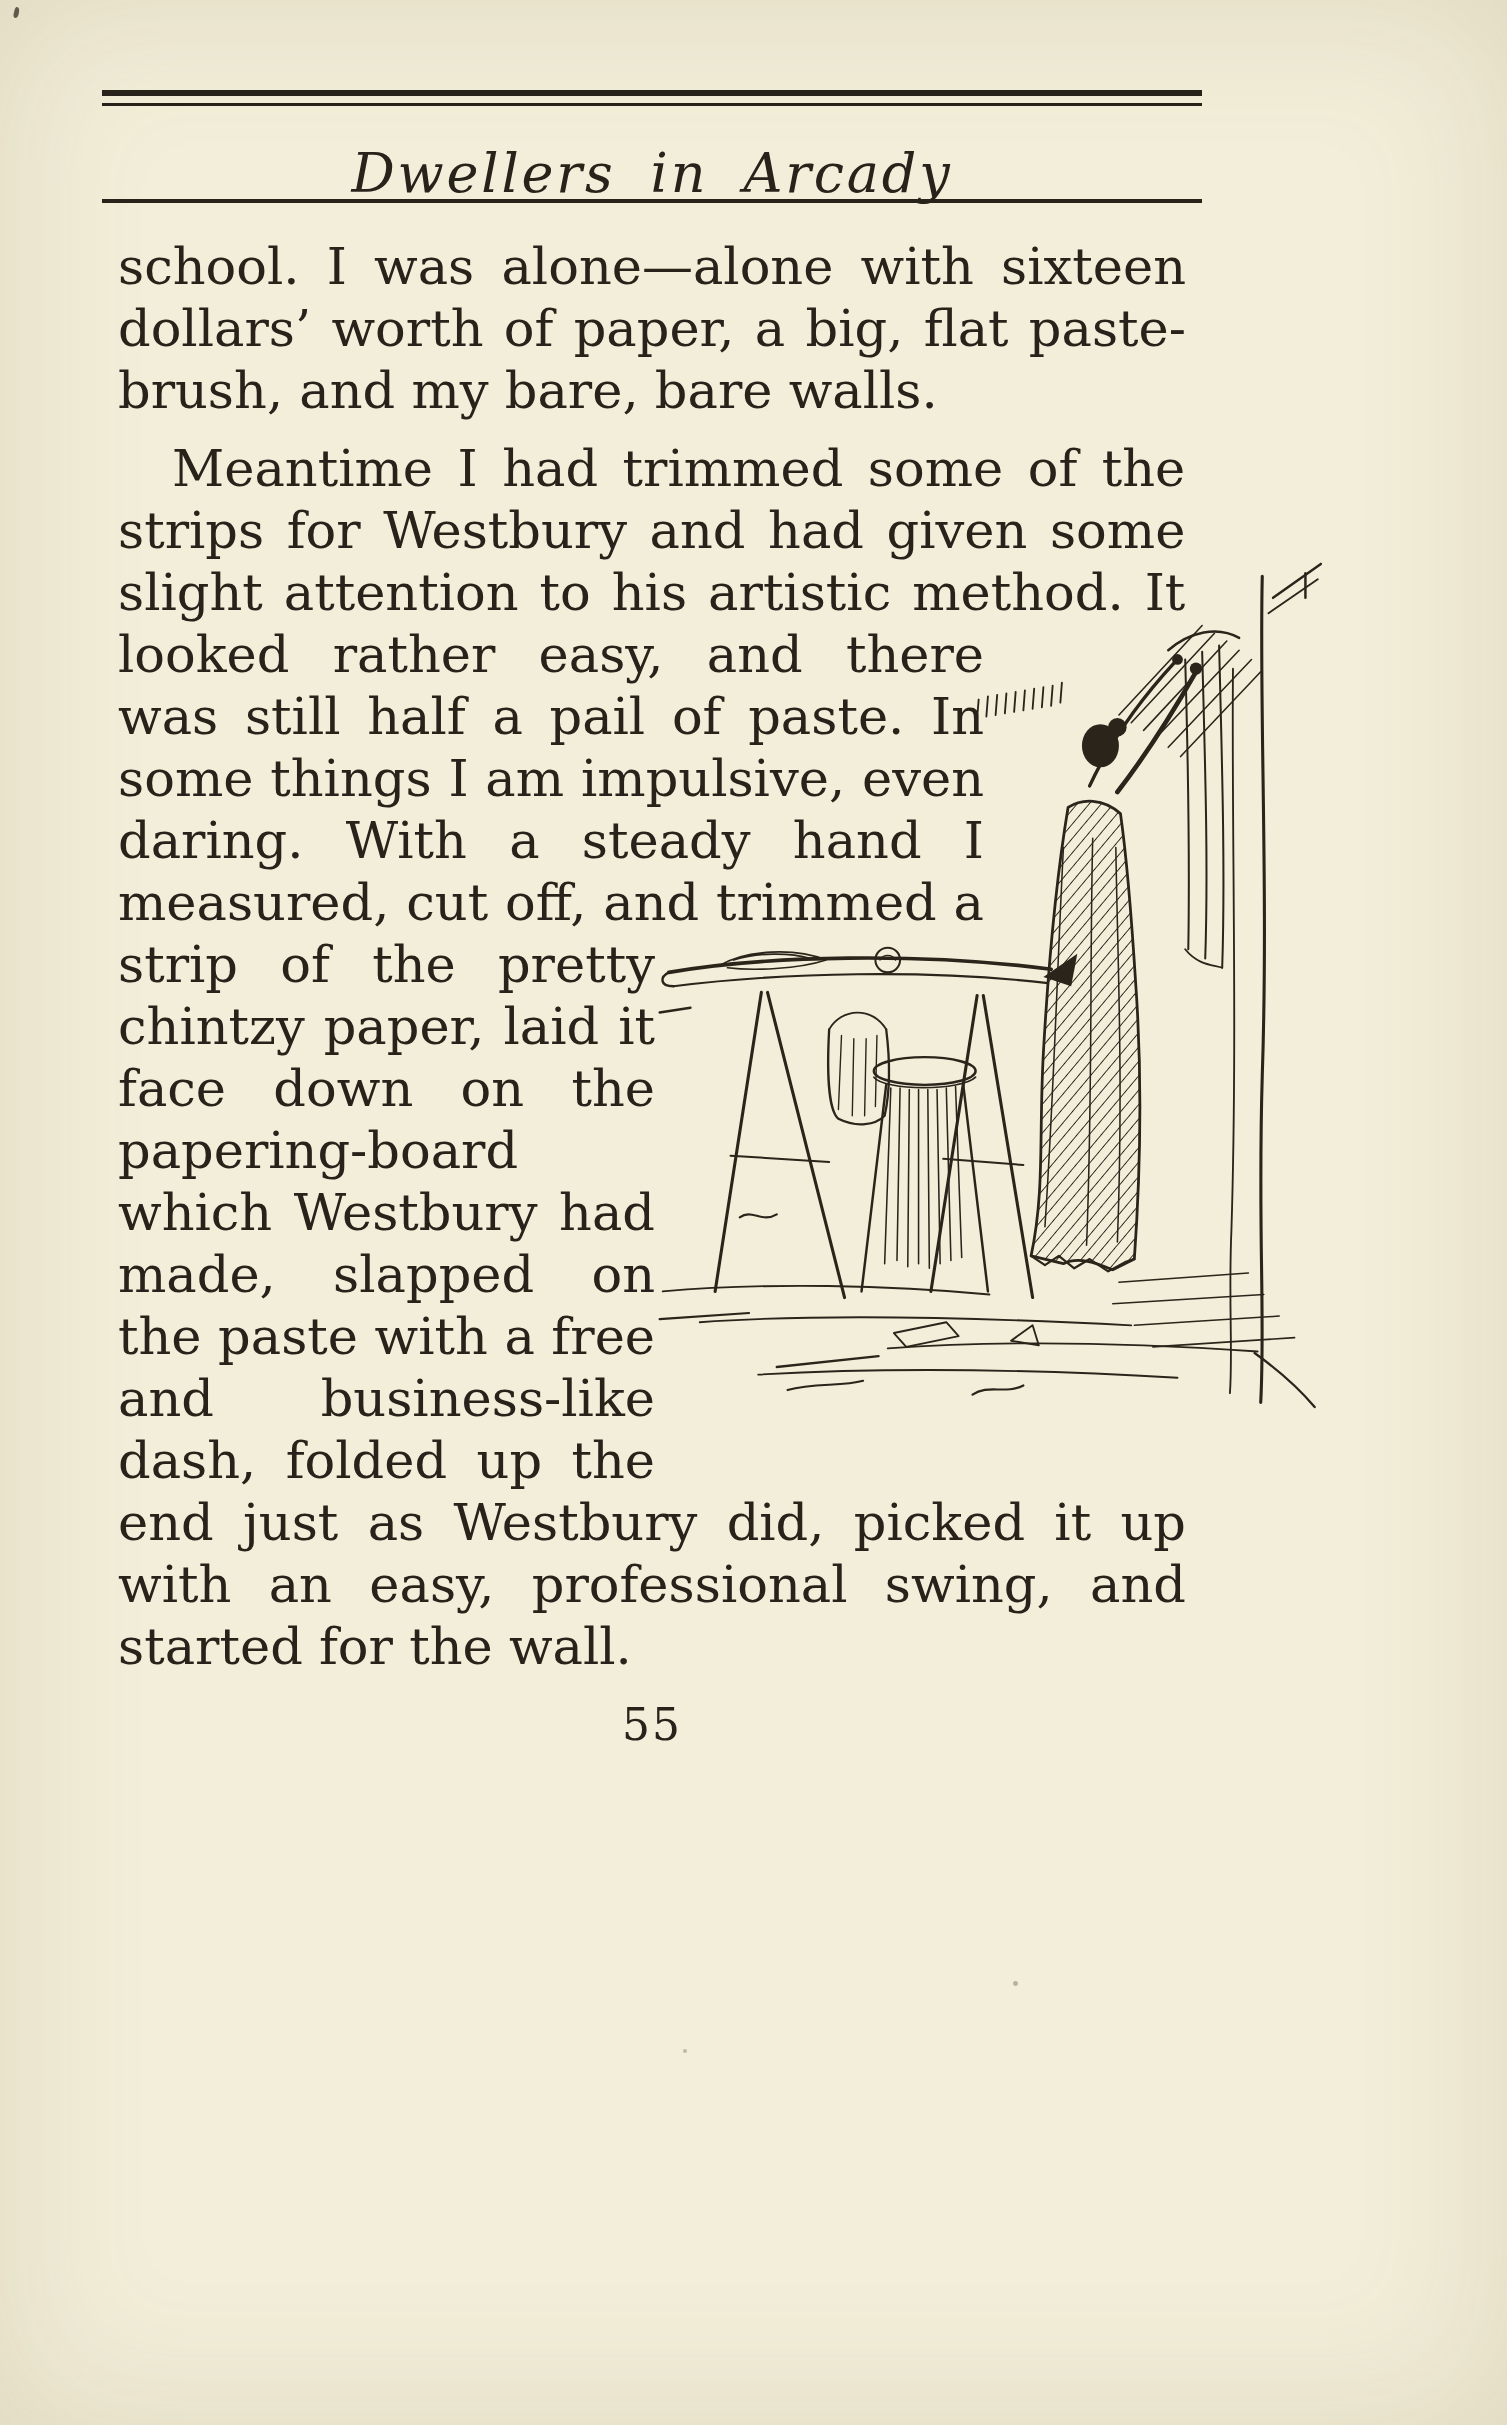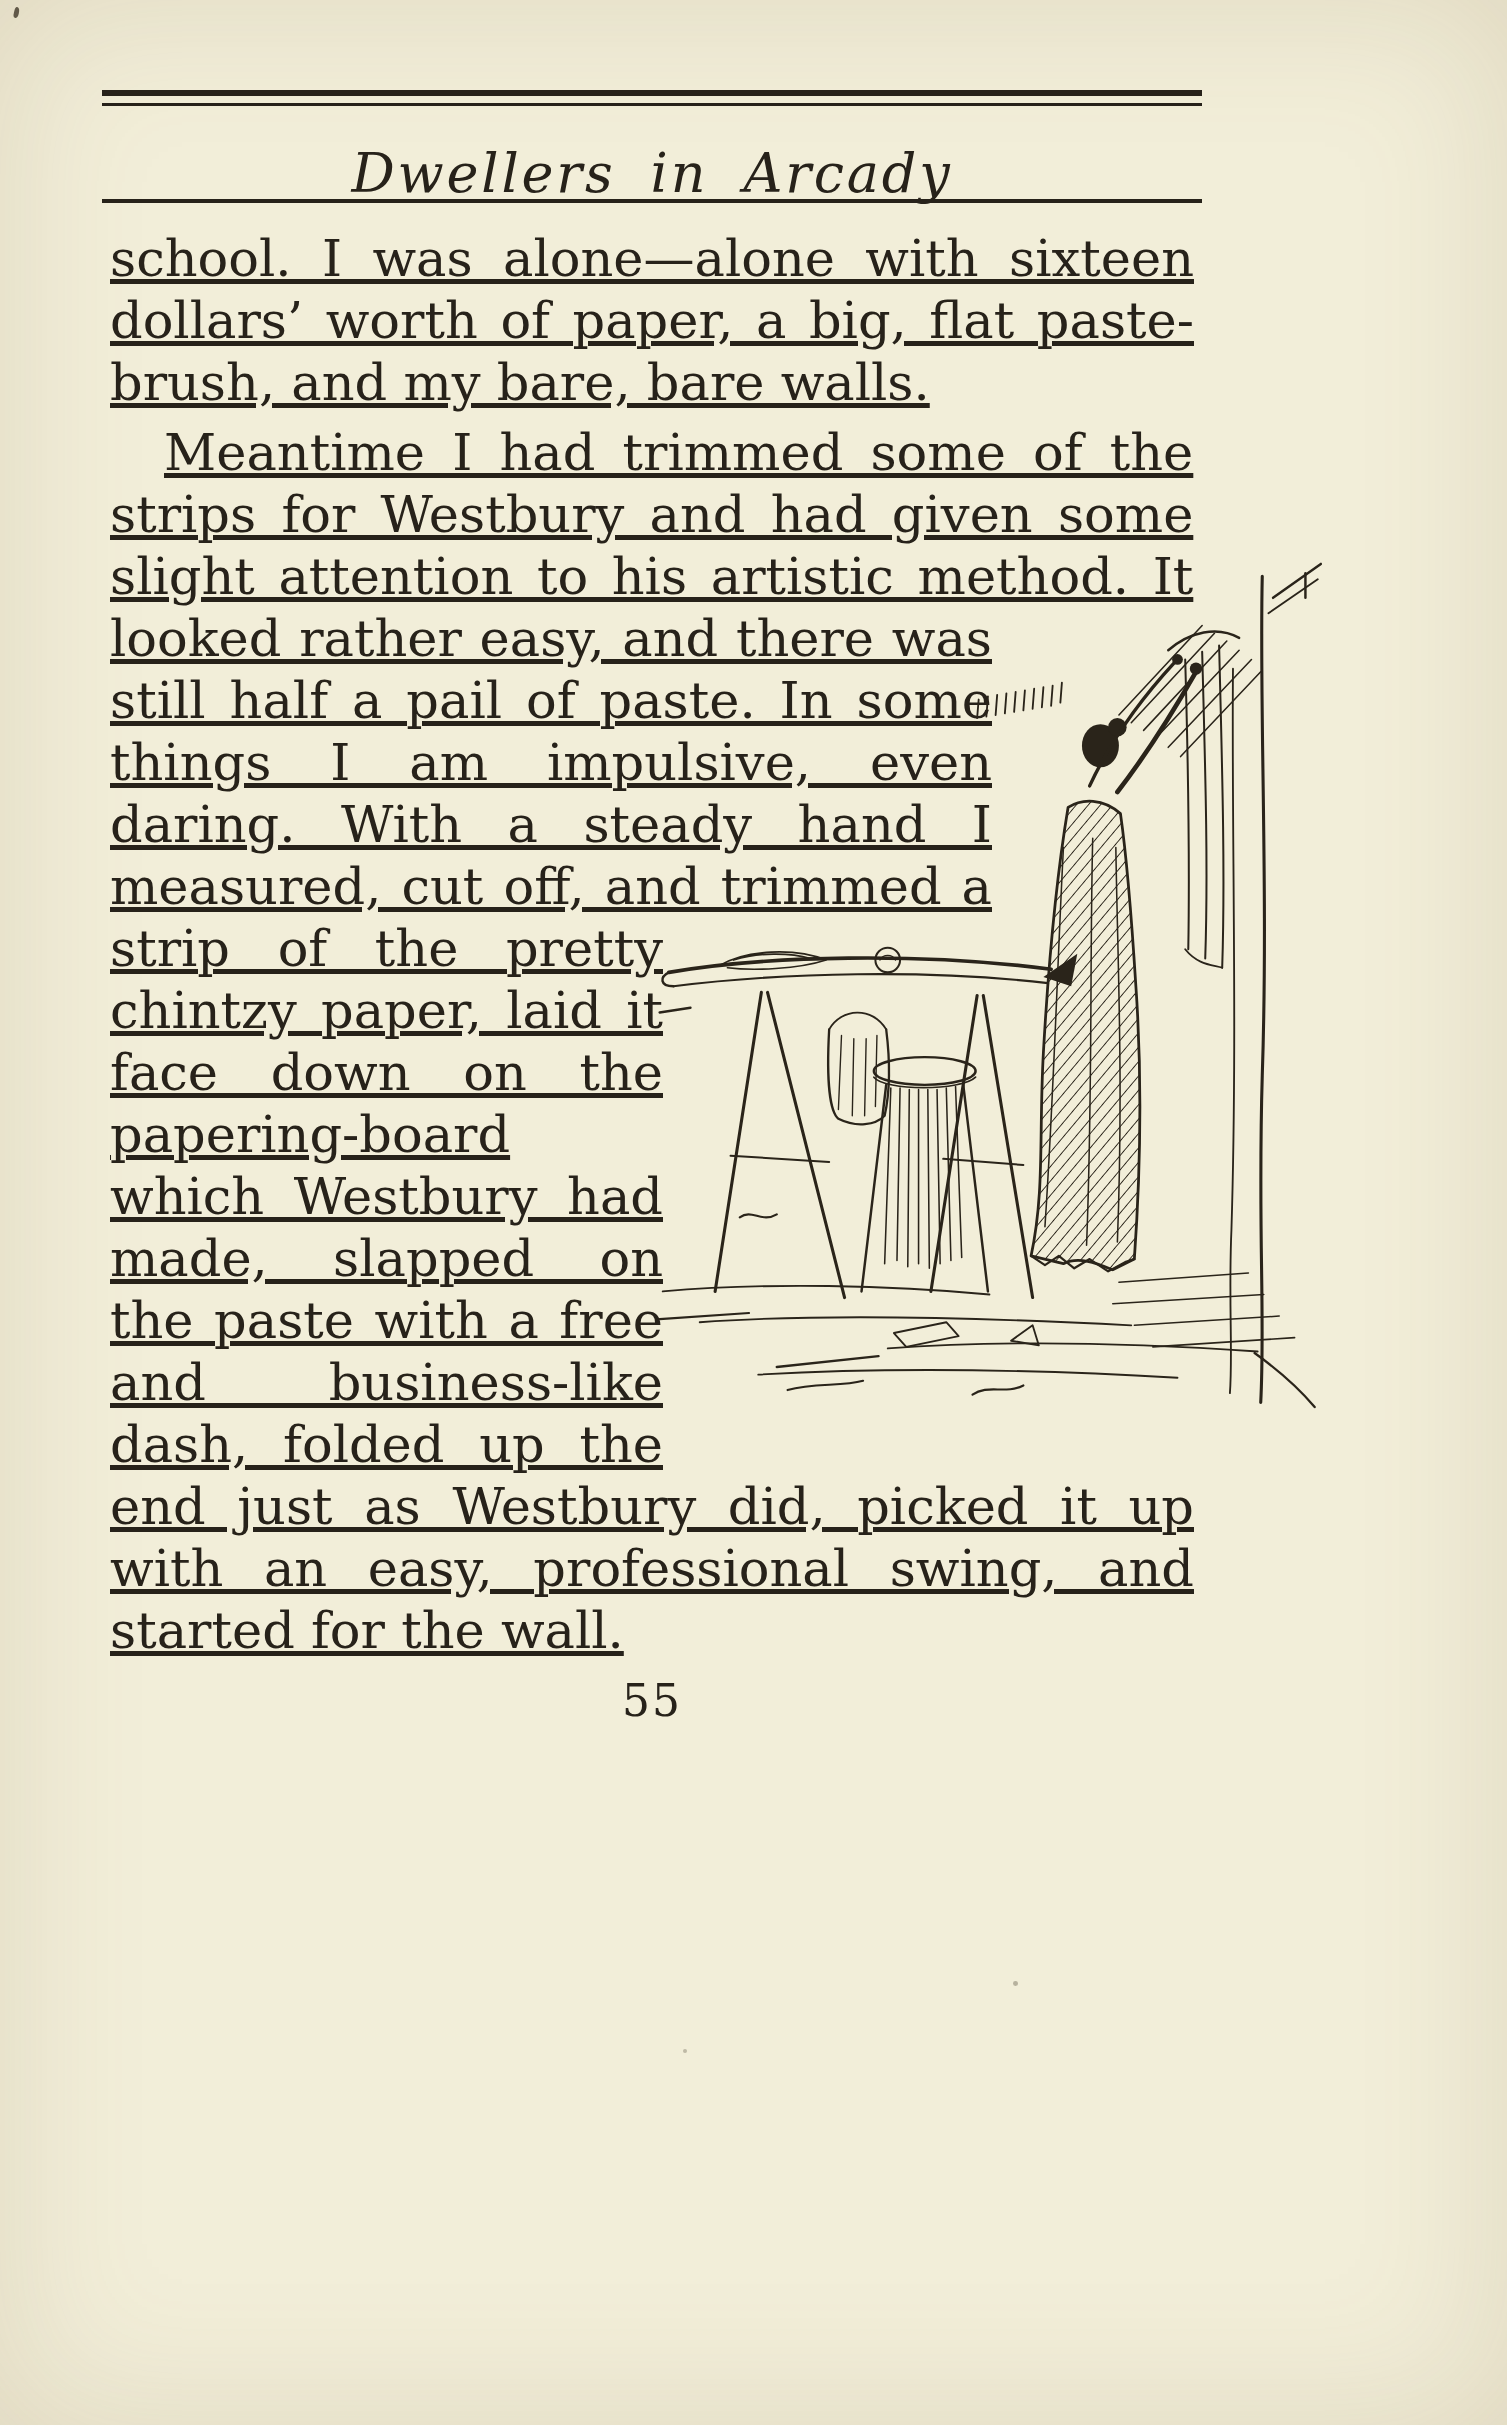--- a/index.html
+++ b/index.html
@@ -45,21 +45,21 @@
   }
   
   .text-block {
     position: absolute;
     left: 102px; top: 220px;
     width: 1100px;
     font-size: 51px;
     line-height: 62px;
     text-align: justify;
   }
-  .par { margin: 8px; padding: 0; text-decoration: underline; }
+  .par { margin: 16px; padding: 0; }
   .indent { text-indent: 54px; }
   .sp { float: right; clear: right; }
   .spA { width: 0.7px;   height: 187px; }
   .spB { width: 202px; height: 312px; }
   .spC { width: 531px; height: 501px; }
   .page-number {
     text-align: center;
     font-size: 44px;
     line-height: 62px;
     letter-spacing: 2.1px;

